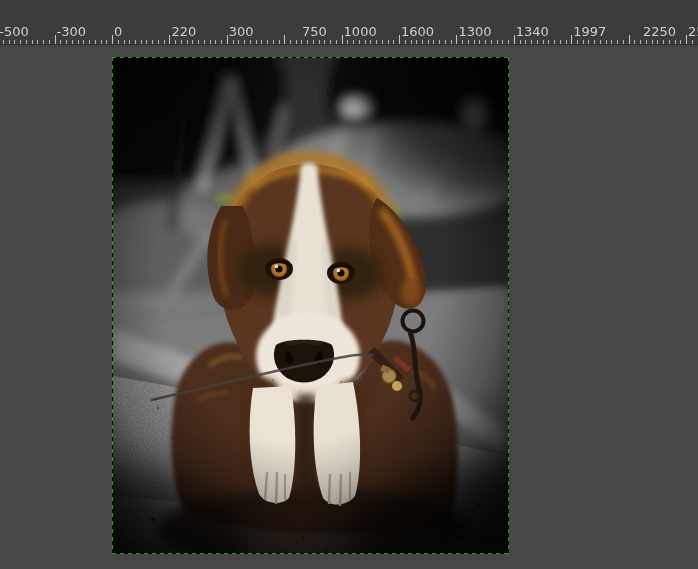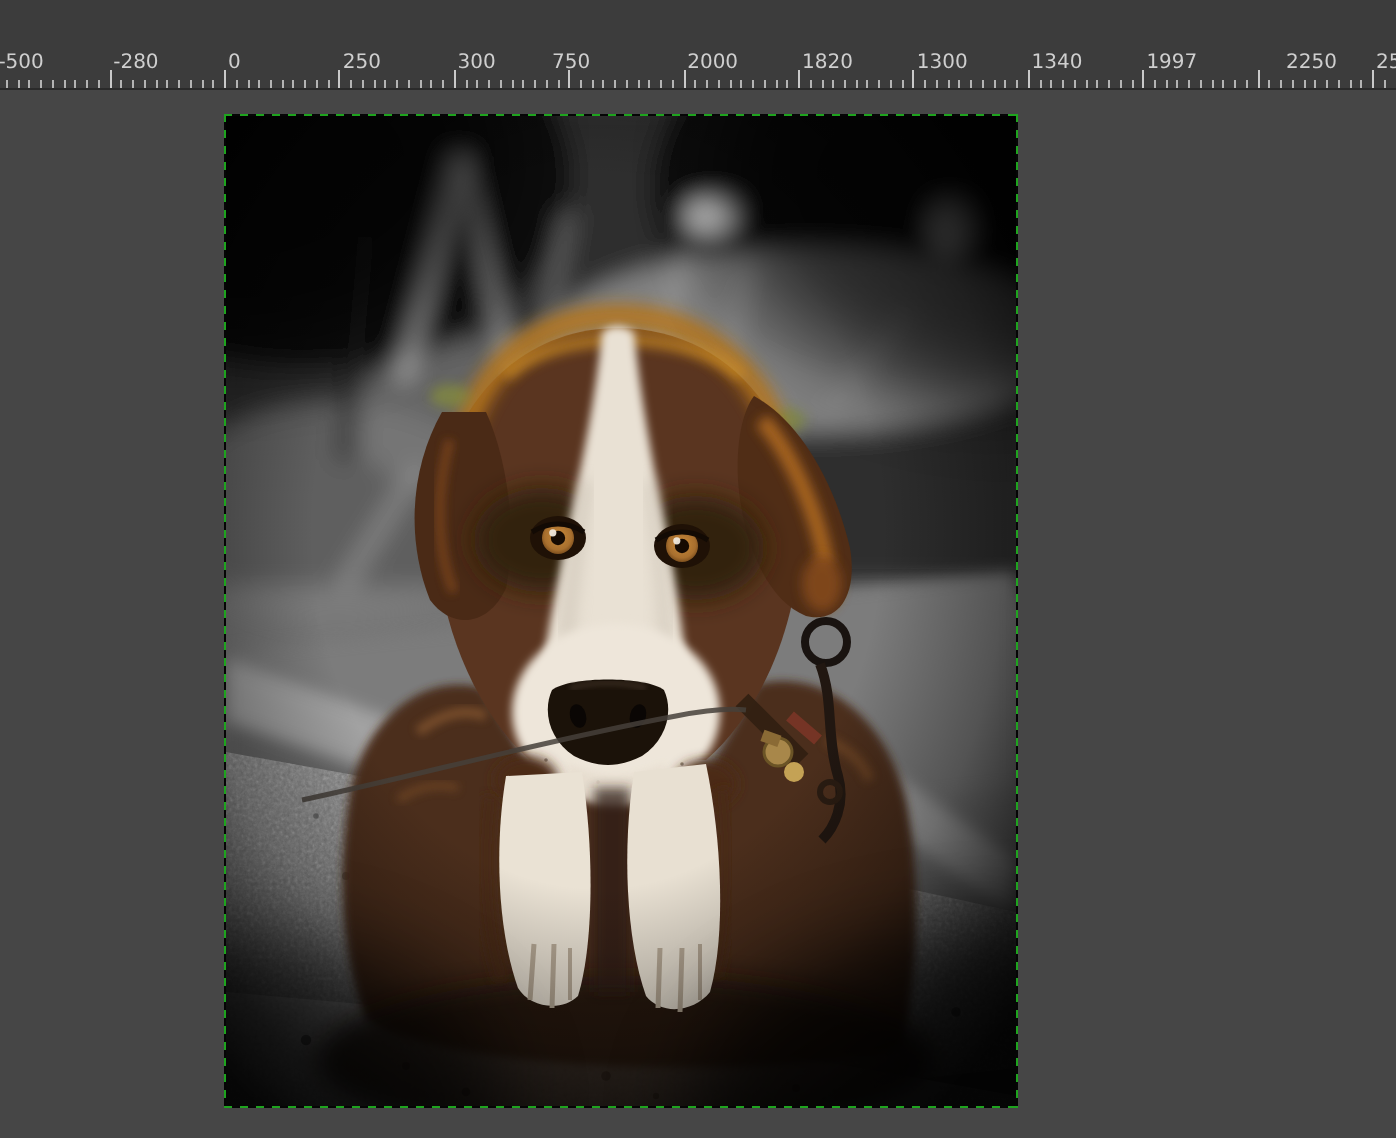--- a/index.html
+++ b/index.html
@@ -4,21 +4,21 @@
 <style>
   html,body{margin:0;padding:0;background:#464646;overflow:hidden;}
   #app{position:relative;width:698px;height:569px;background:#464646;
        font-family:"DejaVu Sans",sans-serif;}
   #topbar{position:absolute;left:0;top:0;width:698px;height:25px;background:#3c3c3c;}
   #ruler{position:absolute;left:0;top:25px;width:698px;height:19px;background:#3c3c3c;
          border-bottom:1px solid #2a2a2a;overflow:hidden;}
   .tick{position:absolute;bottom:0;width:1px;background:#c9c9c9;}
   .tick.minor{height:4px;opacity:.85;}
   .tick.major{height:9px;}
-  .rlabel{position:absolute;top:2px;font-size:10px;line-height:9px;color:#cfcfcf;
+  .rlabel{position:absolute;top:2px;font-size:13px;line-height:9px;color:#cfcfcf;
           white-space:nowrap;letter-spacing:0;}
   #canvas-area{position:absolute;left:0;top:45px;width:698px;height:524px;background:#464646;}
   #image-frame{position:absolute;left:112px;top:12px;width:397px;height:497px;}
   .bstrip{position:absolute;}
   .bstrip.h{height:1px;width:397px;background:repeating-linear-gradient(90deg,#1ea41e 0 4px,#050505 4px 8px);}
   .bstrip.v{width:1px;height:497px;background:repeating-linear-gradient(180deg,#1ea41e 0 4px,#050505 4px 8px);}
   #photo{position:absolute;left:1px;top:1px;display:block;}
 </style>
 </head>
 <body>
@@ -30,21 +30,21 @@
       <span class="tick minor" style="left: 2.9px;"></span>
       <span class="tick minor" style="left: 8.7px;"></span>
       <span class="tick minor" style="left: 14.4px;"></span>
       <span class="tick minor" style="left: 20.2px;"></span>
       <span class="tick minor" style="left: 25.9px;"></span>
       <span class="tick minor" style="left: 31.6px;"></span>
       <span class="tick minor" style="left: 37.4px;"></span>
       <span class="tick minor" style="left: 43.1px;"></span>
       <span class="tick minor" style="left: 48.9px;"></span>
       <span class="tick major" style="left: 54.6px;"></span>
-      <span class="rlabel" style="left: 56.6px;">-280</span>
+      <span class="rlabel" style="left: 56.6px;">-300</span>
       <span class="tick minor" style="left: 60.3px;"></span>
       <span class="tick minor" style="left: 66.1px;"></span>
       <span class="tick minor" style="left: 71.8px;"></span>
       <span class="tick minor" style="left: 77.6px;"></span>
       <span class="tick minor" style="left: 83.3px;"></span>
       <span class="tick minor" style="left: 89px;"></span>
       <span class="tick minor" style="left: 94.8px;"></span>
       <span class="tick minor" style="left: 100.5px;"></span>
       <span class="tick minor" style="left: 106.3px;"></span>
       <span class="tick major" style="left: 112px;"></span>
@@ -52,21 +52,21 @@
       <span class="tick minor" style="left: 117.7px;"></span>
       <span class="tick minor" style="left: 123.5px;"></span>
       <span class="tick minor" style="left: 129.2px;"></span>
       <span class="tick minor" style="left: 135px;"></span>
       <span class="tick minor" style="left: 140.7px;"></span>
       <span class="tick minor" style="left: 146.4px;"></span>
       <span class="tick minor" style="left: 152.2px;"></span>
       <span class="tick minor" style="left: 157.9px;"></span>
       <span class="tick minor" style="left: 163.7px;"></span>
       <span class="tick major" style="left: 169.4px;"></span>
-      <span class="rlabel" style="left: 171.4px;">250</span>
+      <span class="rlabel" style="left: 171.4px;">220</span>
       <span class="tick minor" style="left: 175.1px;"></span>
       <span class="tick minor" style="left: 180.9px;"></span>
       <span class="tick minor" style="left: 186.6px;"></span>
       <span class="tick minor" style="left: 192.4px;"></span>
       <span class="tick minor" style="left: 198.1px;"></span>
       <span class="tick minor" style="left: 203.8px;"></span>
       <span class="tick minor" style="left: 209.6px;"></span>
       <span class="tick minor" style="left: 215.3px;"></span>
       <span class="tick minor" style="left: 221.1px;"></span>
       <span class="tick major" style="left: 226.8px;"></span>
@@ -74,43 +74,43 @@
       <span class="tick minor" style="left: 232.5px;"></span>
       <span class="tick minor" style="left: 238.3px;"></span>
       <span class="tick minor" style="left: 244px;"></span>
       <span class="tick minor" style="left: 249.8px;"></span>
       <span class="tick minor" style="left: 255.5px;"></span>
       <span class="tick minor" style="left: 261.2px;"></span>
       <span class="tick minor" style="left: 267px;"></span>
       <span class="tick minor" style="left: 272.7px;"></span>
       <span class="tick minor" style="left: 278.5px;"></span>
       <span class="tick major" style="left: 284.2px;"></span>
-      <span class="rlabel" style="left: 276px;">750</span>
+      <span class="rlabel" style="left: 302px;">750</span>
       <span class="tick minor" style="left: 289.9px;"></span>
       <span class="tick minor" style="left: 295.7px;"></span>
       <span class="tick minor" style="left: 301.4px;"></span>
       <span class="tick minor" style="left: 307.2px;"></span>
       <span class="tick minor" style="left: 312.9px;"></span>
       <span class="tick minor" style="left: 318.6px;"></span>
       <span class="tick minor" style="left: 324.4px;"></span>
       <span class="tick minor" style="left: 330.1px;"></span>
       <span class="tick minor" style="left: 335.9px;"></span>
       <span class="tick major" style="left: 341.6px;"></span>
-      <span class="rlabel" style="left: 343.6px;">2000</span>
+      <span class="rlabel" style="left: 343.6px;">1000</span>
       <span class="tick minor" style="left: 347.3px;"></span>
       <span class="tick minor" style="left: 353.1px;"></span>
       <span class="tick minor" style="left: 358.8px;"></span>
       <span class="tick minor" style="left: 364.6px;"></span>
       <span class="tick minor" style="left: 370.3px;"></span>
       <span class="tick minor" style="left: 376px;"></span>
       <span class="tick minor" style="left: 381.8px;"></span>
       <span class="tick minor" style="left: 387.5px;"></span>
       <span class="tick minor" style="left: 393.3px;"></span>
       <span class="tick major" style="left: 399px;"></span>
-      <span class="rlabel" style="left: 401px;">1820</span>
+      <span class="rlabel" style="left: 401px;">1600</span>
       <span class="tick minor" style="left: 404.7px;"></span>
       <span class="tick minor" style="left: 410.5px;"></span>
       <span class="tick minor" style="left: 416.2px;"></span>
       <span class="tick minor" style="left: 422px;"></span>
       <span class="tick minor" style="left: 427.7px;"></span>
       <span class="tick minor" style="left: 433.4px;"></span>
       <span class="tick minor" style="left: 439.2px;"></span>
       <span class="tick minor" style="left: 444.9px;"></span>
       <span class="tick minor" style="left: 450.7px;"></span>
       <span class="tick major" style="left: 456.4px;"></span>

